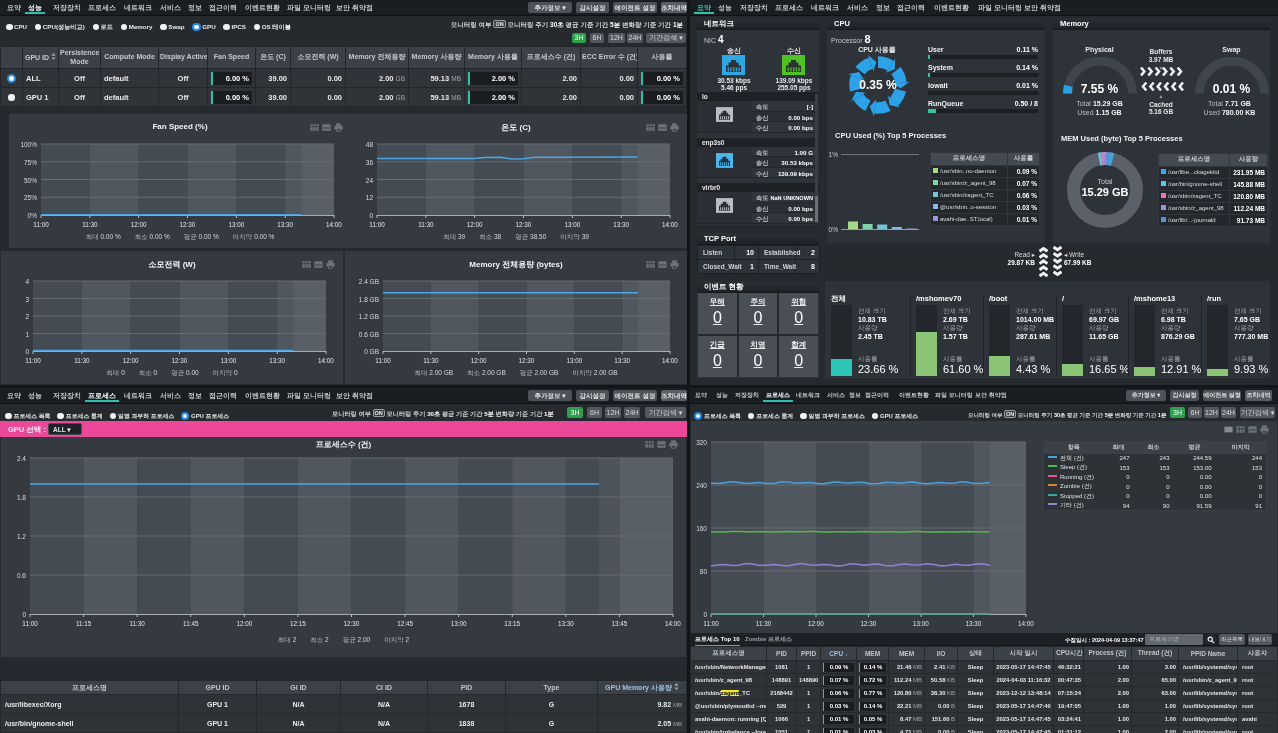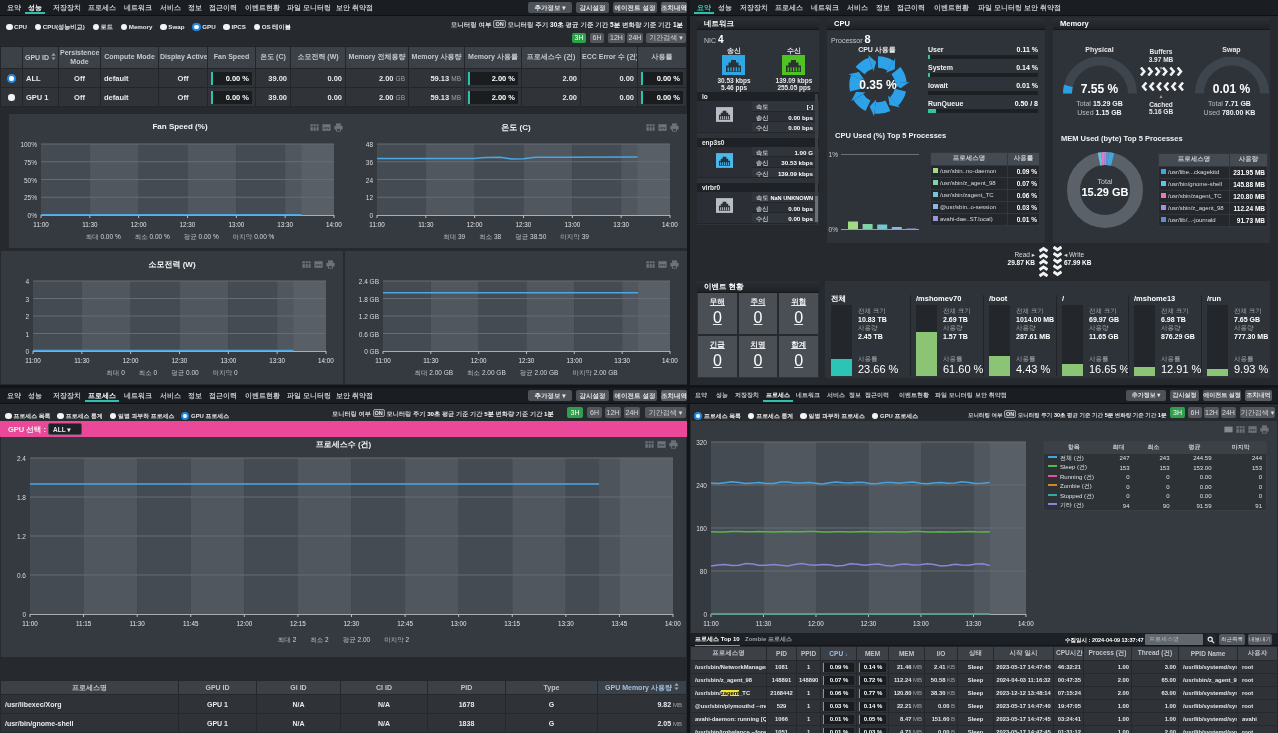--- a/index.html
+++ b/index.html
@@ -377,20 +377,21 @@
         <line x1="181.5" y1="100" x2="181.5" y2="103" stroke="#b9bcc0" stroke-width="1"></line>
         <text x="181.5" y="112" fill="#e4e5e7" font-size="6.3" text-anchor="middle" font-family="Liberation Sans">12:30</text>
         <line x1="229.33333333333334" y1="100" x2="229.33333333333334" y2="103" stroke="#b9bcc0" stroke-width="1"></line>
         <text x="229.33333333333334" y="112" fill="#e4e5e7" font-size="6.3" text-anchor="middle" font-family="Liberation Sans">13:00</text>
         <line x1="277.16666666666663" y1="100" x2="277.16666666666663" y2="103" stroke="#b9bcc0" stroke-width="1"></line>
         <text x="277.16666666666663" y="112" fill="#e4e5e7" font-size="6.3" text-anchor="middle" font-family="Liberation Sans">13:30</text>
         <line x1="325" y1="100" x2="325" y2="103" stroke="#b9bcc0" stroke-width="1"></line>
         <text x="325" y="112" fill="#e4e5e7" font-size="6.3" text-anchor="middle" font-family="Liberation Sans">14:00</text>
         <polyline points="38.0,41.7 293.1,41.7" fill="none" stroke="#4aa7e3" stroke-width="1.5"></polyline>
       </svg>
+      <div class="ctitle" style="top:8px;">Memory 전체용량 (bytes)</div>
       <div class="cicons" style="right:8px;top:9px;">
         <svg width="9" height="9" viewBox="0 0 11 11">
           <rect x="0.5" y="1.5" width="10" height="8" fill="#7d828a"></rect>
           <line x1="0.5" y1="4.5" x2="10.5" y2="4.5" stroke="#343a40"></line>
           <line x1="4" y1="1.5" x2="4" y2="9.5" stroke="#343a40"></line>
           <line x1="7.5" y1="1.5" x2="7.5" y2="9.5" stroke="#343a40"></line>
         </svg>
         <svg width="9" height="9" viewBox="0 0 11 11">
           <rect x="0.5" y="1.5" width="10" height="8" fill="#7d828a"></rect>
           <text x="5.5" y="7.5" font-size="4.5" fill="#2e3237" text-anchor="middle" font-family="Liberation Sans" font-weight="bold">csv</text>
@@ -520,20 +521,39 @@
         </div>
         <div class="abs" style="left:55px;top:121px;width:64px;height:10.5px;background:#30353b;border-bottom:1px solid #222529;">
           <span style="position:absolute;left:4px;top:2px;font-size:6.2px;color:#c3c6c9;font-weight:bold;">수신</span>
           <span style="position:absolute;right:3px;top:2px;font-size:6.2px;color:#fff;font-weight:bold;">0.00 bps</span>
         </div>
       </div>
     <div class="abs" style="right:1px;top:76px;width:3px;height:128px;background:#3a3f45;"></div>
     <div class="abs" style="right:1px;bottom:3px;width:3px;height:26px;background:#6c7178;"></div>
   </div>
 
+  <div class="card" style="left:7px;top:233px;width:122px;height:41px;">
+    <div class="chead">TCP Port</div>
+    <table class="tcpt" style="position:absolute;left:0;top:12px;width:122px;">
+      <tbody>
+          <tr>
+            <td class="k">Listen</td>
+            <td class="v">10</td>
+            <td class="k">Established</td>
+            <td class="v">2</td>
+          </tr>
+      <tr>
+            <td class="k">Closed_Wait</td>
+            <td class="v">1</td>
+            <td class="k">Time_Wait</td>
+            <td class="v">8</td>
+          </tr>
+    </tbody>
+      </table>
+  </div>
 
   <div class="card" style="left:7px;top:281px;width:122px;height:97px;">
     <div class="chead">이벤트 현황</div>
     <div class="evgrid abs" style="left:1px;top:12px;width:120px;height:84px;text-decoration:underline;">
       <div>
           <b>무해</b>
           <span>0</span>
         </div>
         <div>
           <b>주의</b>

